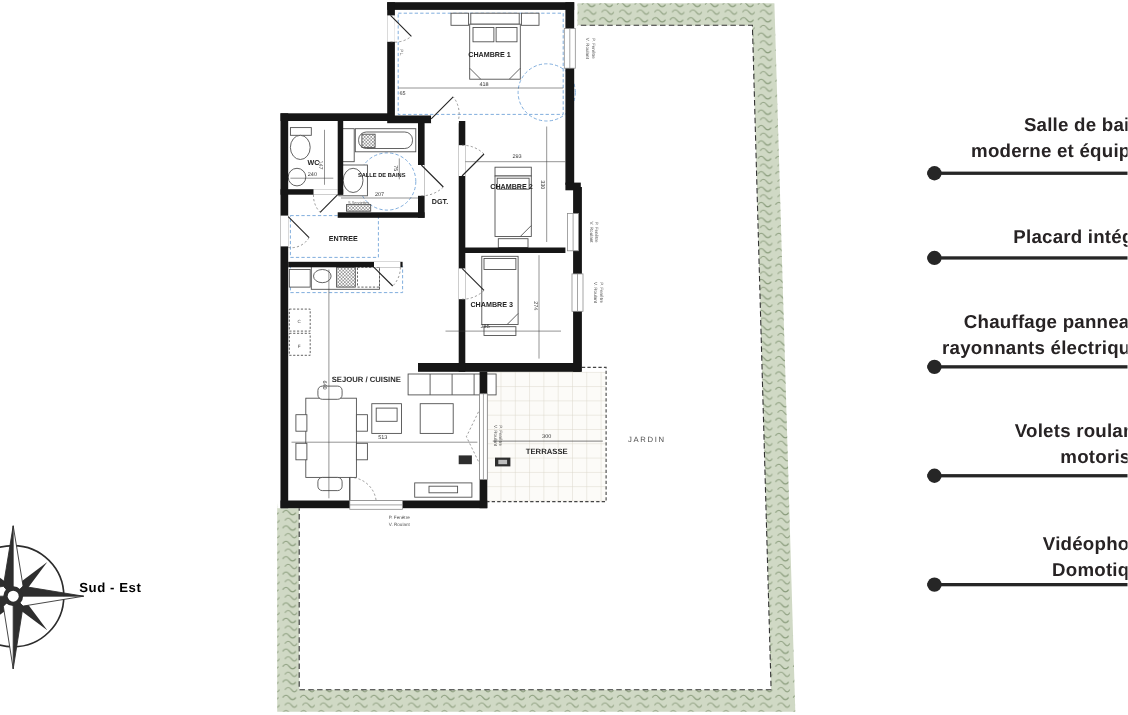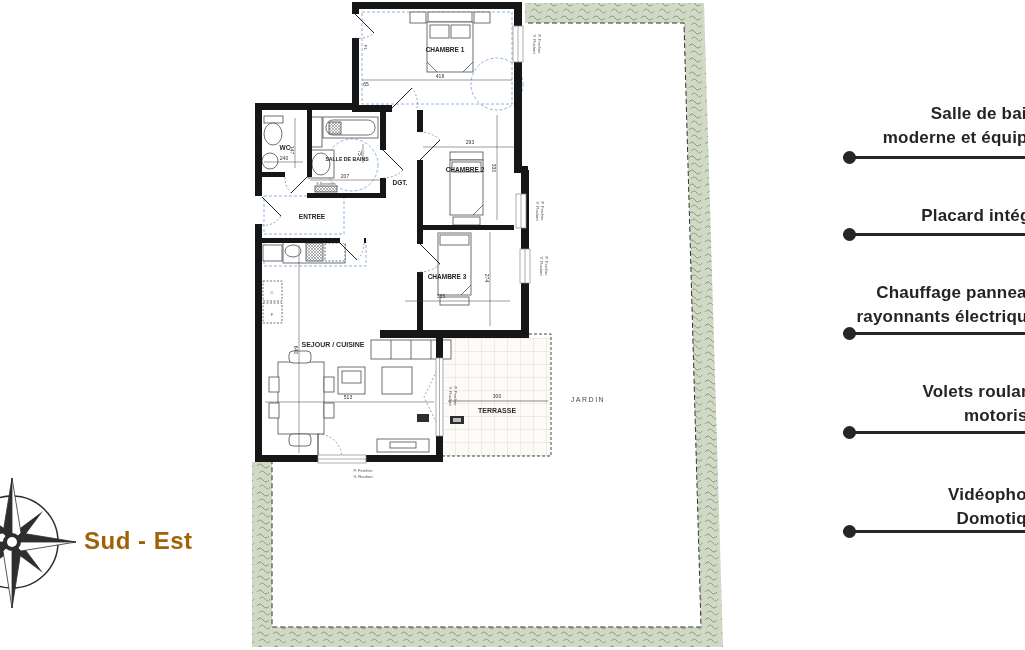--- a/index.html
+++ b/index.html
@@ -22,22 +22,22 @@
   .feature{
     position:absolute; right:-22px; width:320px; text-align:right;
     font-size:17px; line-height:24px; font-weight:bold; color:#272324;
     letter-spacing:.2px;
   }
   .feature span{display:block;}
   .rule{position:absolute; left:843px; width:215px; height:3px; background:#262626;}
   .dot{position:absolute; left:843px; width:13px; height:13px; border-radius:50%; background:#262626;}
   .compass-svg{position:absolute; left:-58px; top:472px; width:140px; height:140px;}
   .compass-label{
-    position:absolute; left:84px; top:527px;
-    font-size:24px; font-weight:bold; color:#a16207; letter-spacing:.5px;
+    position:absolute; left:72px; top:527px;
+    font-size:12px; font-weight:bold; color:#000000; letter-spacing:.5px;
   }
 </style>
 </head>
 <body>
 
 <div class="page">
 
   <svg class="plan-svg" width="1025" height="650" viewBox="0 0 1025 650">
     <defs>
       <pattern id="gtex" width="16" height="14" patternUnits="userSpaceOnUse">

